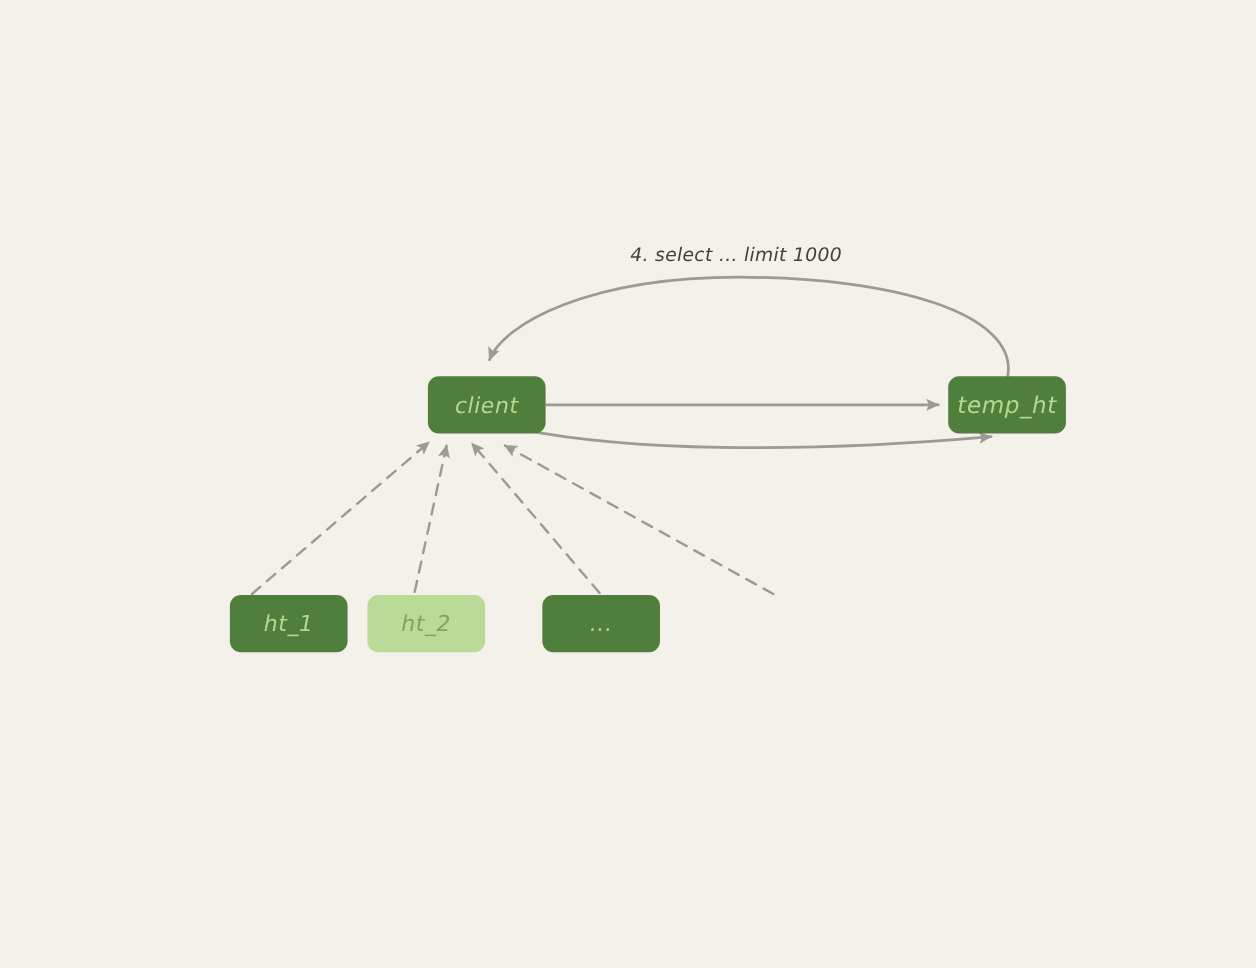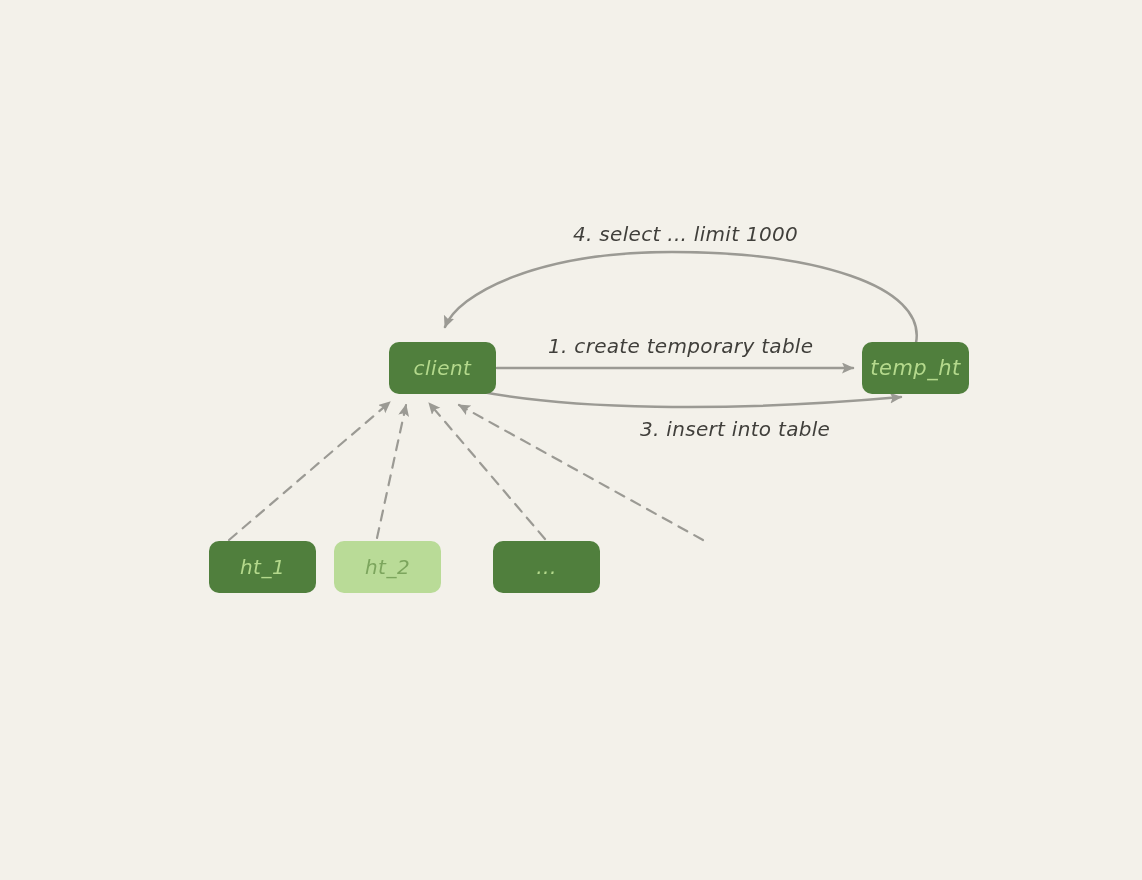--- a/index.html
+++ b/index.html
@@ -47,21 +47,21 @@
     justify-content: center;
     font-style: italic;
     font-size: 20px;
     letter-spacing: 0.5px;
   }
   .node.dark  { background: var(--node-dark-green);  color: var(--node-dark-text); }
   .node.light { background: var(--node-light-green); color: var(--node-light-text); }
   .edge-label {
     position: absolute;
     font-style: italic;
-    font-size: 20px;
+    font-size: 17px;
     color: var(--label-text);
     white-space: nowrap;
     letter-spacing: 0.3px;
   }
 </style>
 </head>
 <body>
 
 <div class="canvas">
 
@@ -98,20 +98,18 @@
 
   <div class="node light" style="left:334px; top:541px;">
     <span>ht_2</span>
   </div>
 
   <div class="node dark" style="left:493px; top:541px;">
     <span>...</span>
   </div>
 
 
-  <div class="edge-label" style="left:548px; top:334px;">1. create temporary table</div>
 
 
-  <div class="edge-label" style="left:640px; top:417px;">3. insert into table</div>
 
   <div class="edge-label" style="left:573px; top:222px;">4. select ... limit 1000</div>
 
 </div>
 
 </body></html>

